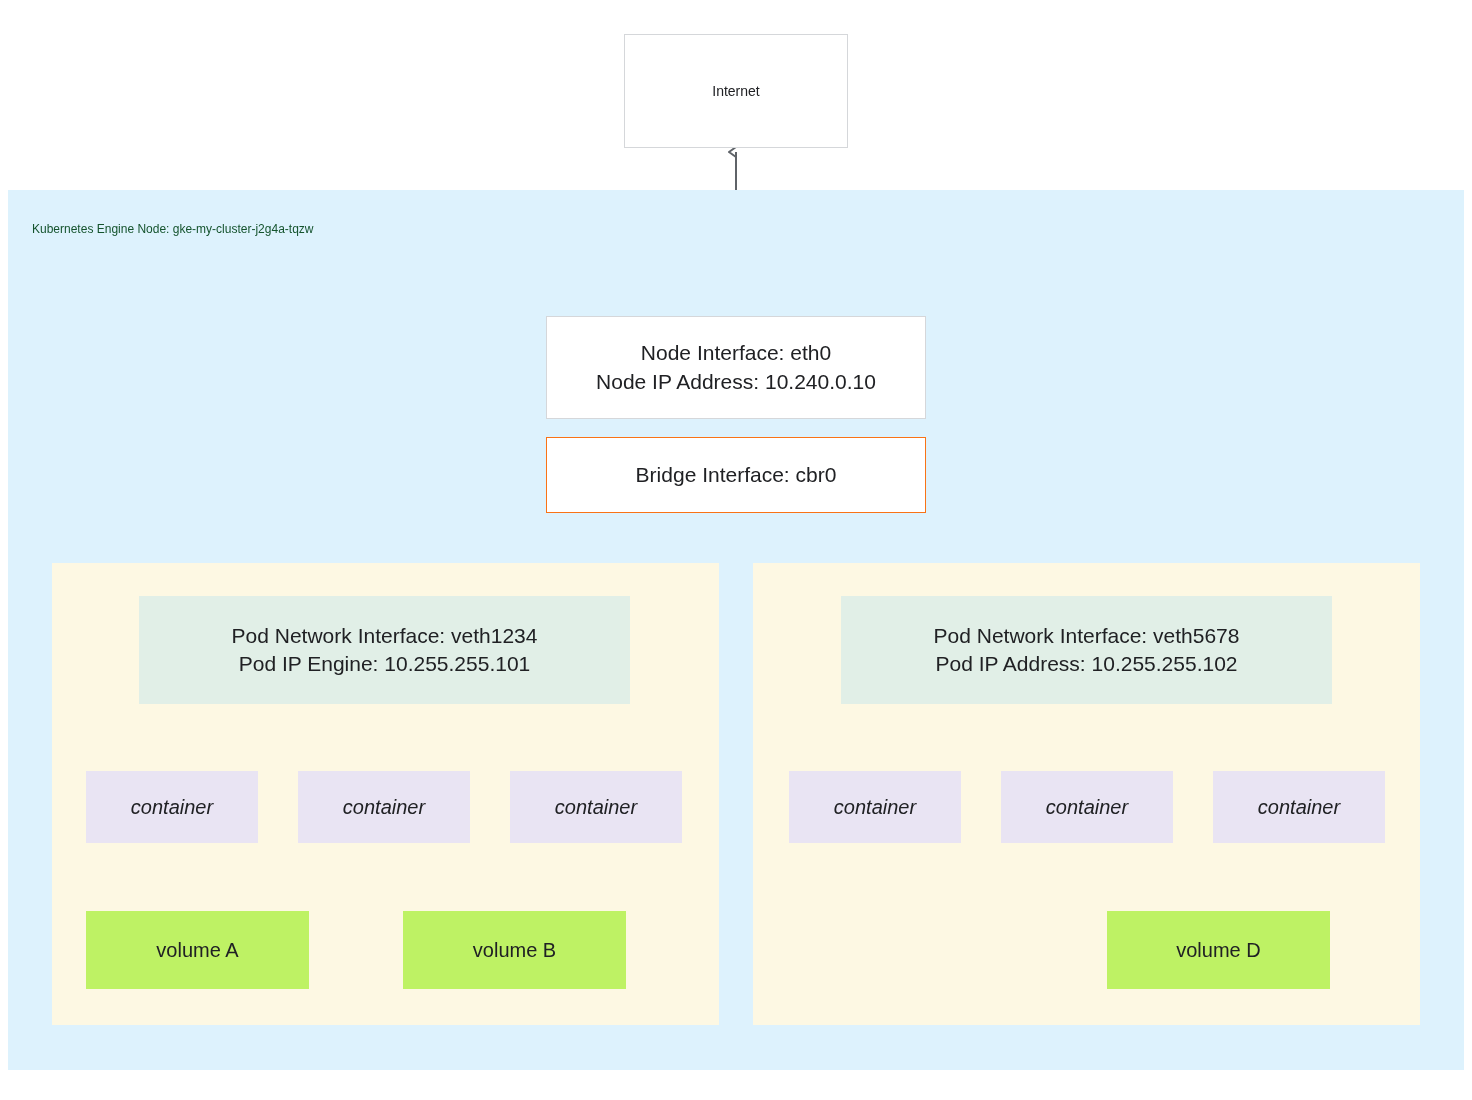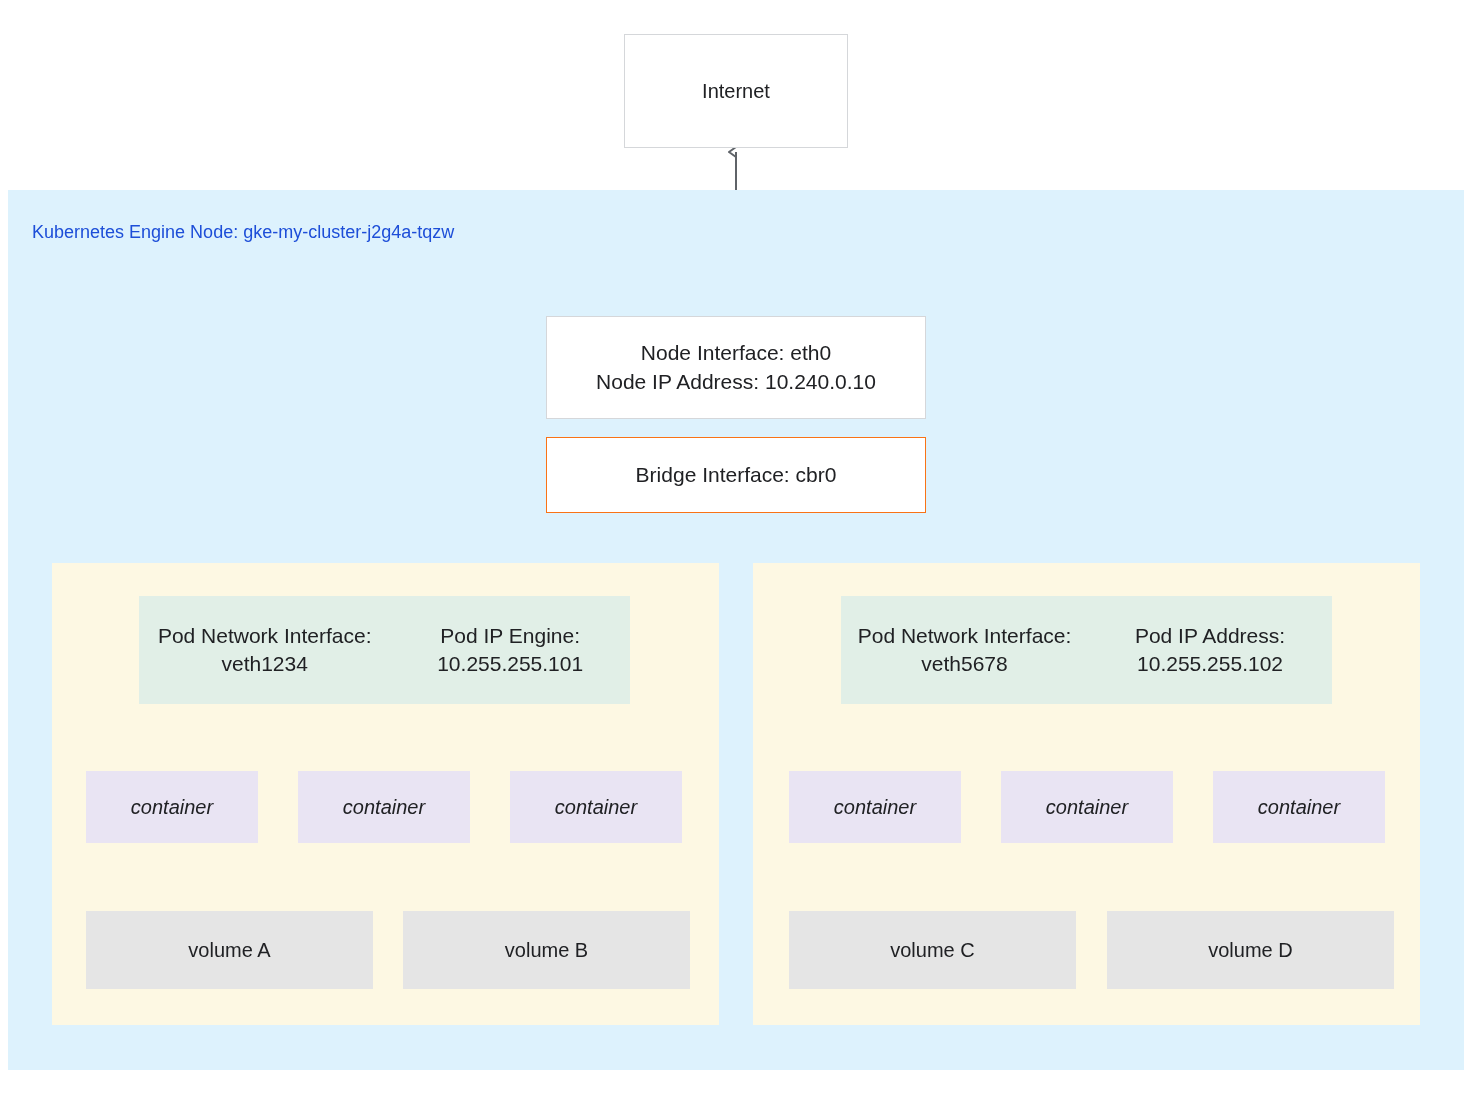--- a/index.html
+++ b/index.html
@@ -38,38 +38,38 @@
   }
 
   
   #internet-box {
     left: 624px;
     top: 34px;
     width: 224px;
     height: 114px;
     background: #ffffff;
     border: 1px solid #d5d7da;
-    font-size: 20px;
+    font-size: 14px;
   }
 
   
   #node-group {
     position: absolute;
     left: 8px;
     top: 190px;
     width: 1456px;
     height: 880px;
     background: #ddf2fd;
   }
   #node-group-label {
     position: absolute;
     left: 24px;
     top: 32px;
-    font-size: 18px;
-    color: #1d4ed8;
+    font-size: 12px;
+    color: #14532d;
     white-space: nowrap;
   }
 
   #node-iface-box {
     left: 546px;
     top: 285px;
     width: 380px;
     height: 103px;
     background: #ffffff;
     border: 1px solid #d5d7da;
@@ -98,21 +98,21 @@
   }
   #pod-group-0 { left: 52px; }
   #pod-group-1 { left: 753px; }
 
   .pod-iface-box {
     top: 596px;
     width: 491px;
     height: 108px;
     background: #e1efe7;
     font-size: 21px;
-    flex-direction: row;
+    flex-direction: column;
   }
   #pod-iface-0 { left: 139px; }
   #pod-iface-1 { left: 841px; }
 
   .container-box {
     top: 771px;
     width: 172px;
     height: 72px;
     background: #e9e4f3;
     font-size: 20px;
@@ -120,23 +120,23 @@
   }
   #container-0-0 { left: 86px; }
   #container-0-1 { left: 298px; }
   #container-0-2 { left: 510px; }
   #container-1-0 { left: 789px; }
   #container-1-1 { left: 1001px; }
   #container-1-2 { left: 1213px; }
 
   .volume-box {
     top: 911px;
-    width: 287px;
+    width: 223px;
     height: 78px;
-    background: #e5e5e5;
+    background: #bef264;
     font-size: 20px;
   }
   #volume-0-0 { left: 86px; }
   #volume-0-1 { left: 403px; }
   #volume-1-0 { left: 789px; }
   #volume-1-1 { left: 1107px; }
 
   .line-1 { display: block; }
   .line-2 { display: block; }
 </style>
@@ -242,20 +242,17 @@
   </div>
   <div class="node-box container-box" id="container-1-0">
     <span>container</span>
   </div>
   <div class="node-box container-box" id="container-1-1">
     <span>container</span>
   </div>
   <div class="node-box container-box" id="container-1-2">
     <span>container</span>
   </div>
-  <div class="node-box volume-box" id="volume-1-0">
-    <span>volume C</span>
-  </div>
   <div class="node-box volume-box" id="volume-1-1">
     <span>volume D</span>
   </div>
 
 </div>
 
 </body></html>

